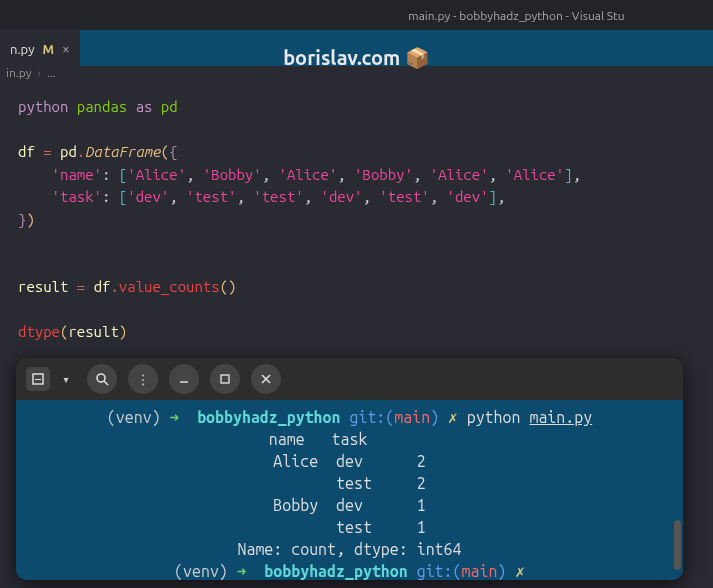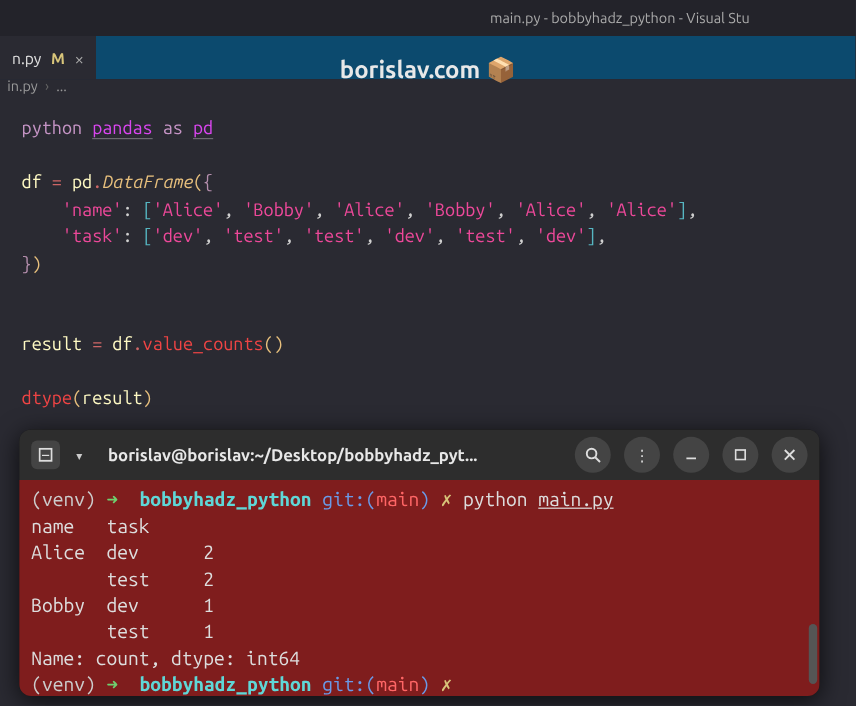--- a/index.html
+++ b/index.html
@@ -66,21 +66,21 @@
     font-family: 'Consolas','Ubuntu Mono','DejaVu Sans Mono',monospace;
     font-size: 15px;
     line-height: 22.5px;
     padding: 6px 6px 6px 18px;
     background: #2a2a32;
     color: #d0d0d0;
     white-space: pre;
   }
   
   .kw { color: #c594c5; } 
-  .mod-u { color: #d946ef; text-decoration: underline; text-decoration-color: rgba(255,255,255,0.3); text-underline-offset: 3px;}
+  .mod-u { color: #84cc16; text-decoration-color: rgba(255,255,255,0.3); text-underline-offset: 3px;}
   .nm { color: #fef9c3; }
   .eq { color: #cc6666; }
   .cls { color: #e8c07d; font-style: italic; }
   .br { color: #e8c07d; } 
   .par { color: #b48ead; } 
   .sq { color: #56b6c2; } 
   .str { color: #ec4899; }
   .dot { color: #cc6666; }
   .fnc { color: #ef4444; } 
   .cm { color: #d0d0d0; }
@@ -140,24 +140,25 @@
     margin-left: 5px;
     font-size: 13px;
     cursor: pointer;
   }
   .term-body {
     font-family: 'Consolas','Ubuntu Mono','DejaVu Sans Mono',monospace;
     font-size: 16px;
     line-height: 22px;
     padding: 6px 10px;
     color: #ddd;
-    background: #7f1d1d;
+    background: #0c4a6e;
     white-space: pre;
     height: calc(100% - 42px);
     position: relative;
+    text-align: center;
   }
   .venv { color: #ccc; }
   .arrow { color: #6fcf6f; font-weight: bold; }
   .proj { color: #5fd7d7; font-weight: bold; }
   .git { color: #6a9ae8; }
   .branch { color: #ff6666; }
   .parenb { color: #6a9ae8; }
   .xmark { color: #d8c57a; font-weight: bold; }
   .cmd { color: #ddd; }
   .ul { text-decoration: underline; }
@@ -213,21 +214,20 @@
   <div class="term-header">
     <div class="term-tab">
       <svg width="12" height="12" viewBox="0 0 12 12">
           <rect x="1" y="1" width="10" height="10" fill="none" stroke="#ddd" stroke-width="1.5"></rect>
           <rect x="3" y="6" width="6" height="1" fill="#ddd"></rect>
         </svg>
     </div>
     <div class="term-drop">
       <span>▾</span>
     </div>
-    <div class="term-title">borislav@borislav:~/Desktop/bobbyhadz_pyt...</div>
     <div class="term-btn">
       <svg width="14" height="14" viewBox="0 0 14 14">
           <circle cx="6" cy="6" r="4" stroke="#ddd" stroke-width="1.6" fill="none"></circle>
           <line x1="9" y1="9" x2="13" y2="13" stroke="#ddd" stroke-width="1.6"></line>
         </svg>
     </div>
     <div class="term-btn">
       <span>⋮</span>
     </div>
     <div class="term-btn">

